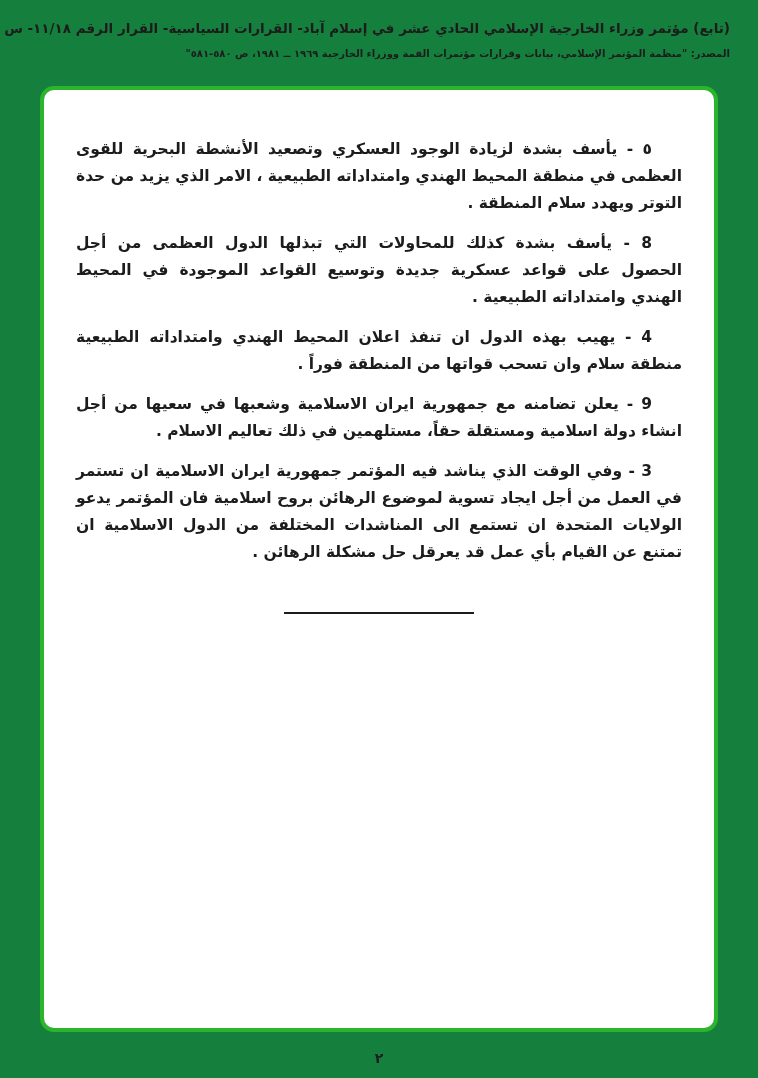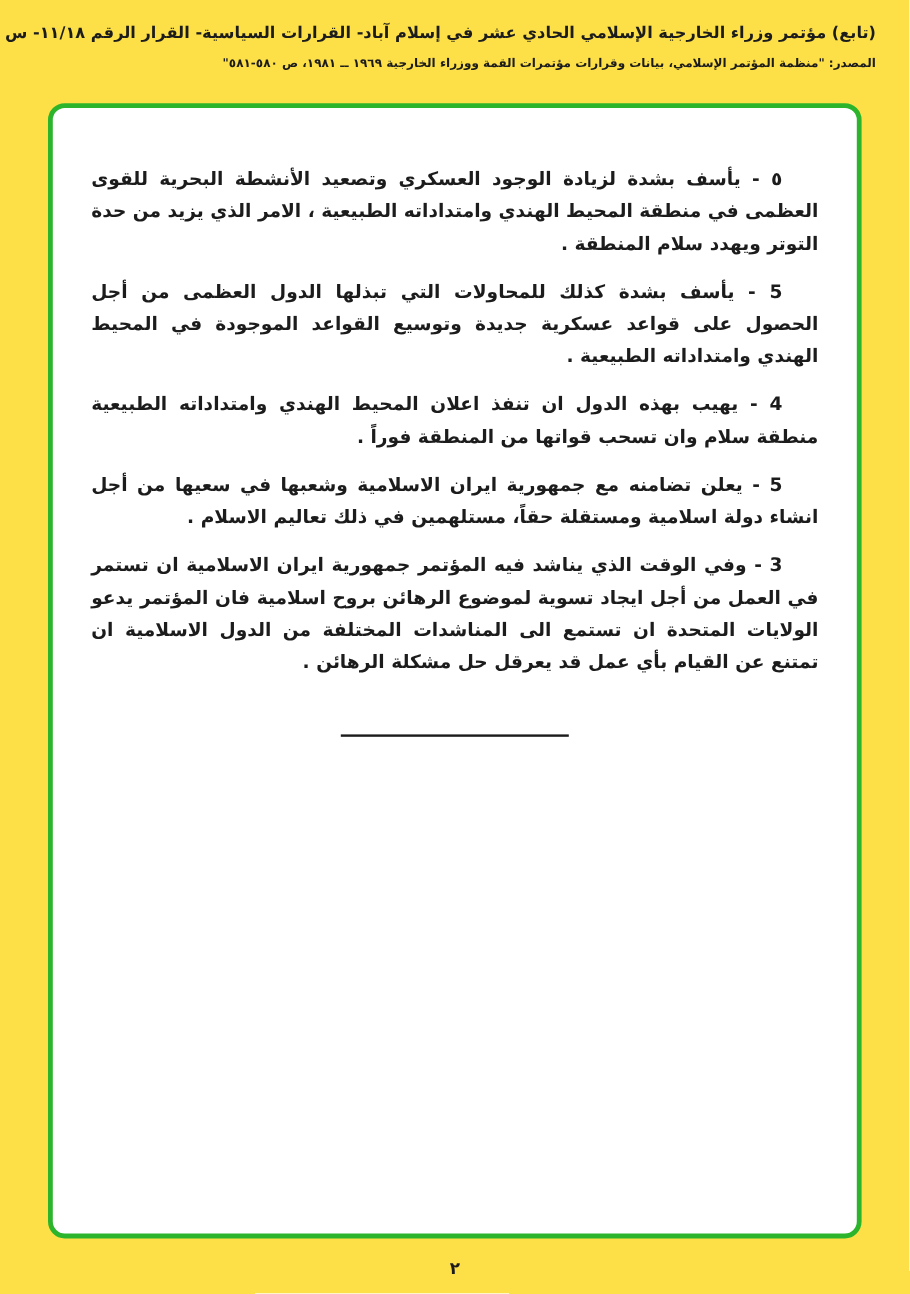--- a/index.html
+++ b/index.html
@@ -1,21 +1,21 @@
 <!DOCTYPE html>
 <html lang="ar" dir="rtl" style="--border_green: #2cb52c;"><head>
 <meta charset="utf-8">
 <style>
   * { box-sizing: border-box; }
   html, body { margin: 0; padding: 0; background: #ffffff; }
   .page {
     position: relative;
     width: 758px;
     height: 1078px;
-    background: #fde047;
+    background: #15803d;
     direction: rtl;
     font-family: "DejaVu Sans", sans-serif;
     color: #1c1c1c;
     overflow: hidden;
   }
   .doc-header { padding: 18px 28px 0 28px; }
   .header-title {
     font-size: 13.5px;
     font-weight: 700;
     text-align: center;
@@ -73,23 +73,23 @@
 <div class="page">
 
   <header class="doc-header">
     <div class="header-title">(تابع) مؤتمر وزراء الخارجية الإسلامي الحادي عشر في إسلام آباد- القرارات السياسية- القرار الرقم ١١/١٨- س</div>
     <div class="header-source">المصدر: "منظمة المؤتمر الإسلامي، بيانات وقرارات مؤتمرات القمة ووزراء الخارجية ١٩٦٩ ــ ١٩٨١، ص ٥٨٠-٥٨١"</div>
   </header>
 
   <div class="green-frame">
     <div class="content">
       <p>٥ - يأسف بشدة لزيادة الوجود العسكري وتصعيد الأنشطة البحرية للقوى العظمى في منطقة المحيط الهندي وامتداداته الطبيعية ، الامر الذي يزيد من حدة التوتر ويهدد سلام المنطقة .</p>
-      <p>5 - يأسف بشدة كذلك للمحاولات التي تبذلها الدول العظمى من أجل الحصول على قواعد عسكرية جديدة وتوسيع القواعد الموجودة في المحيط الهندي وامتداداته الطبيعية .</p>
+      <p>8 - يأسف بشدة كذلك للمحاولات التي تبذلها الدول العظمى من أجل الحصول على قواعد عسكرية جديدة وتوسيع القواعد الموجودة في المحيط الهندي وامتداداته الطبيعية .</p>
       <p>4 - يهيب بهذه الدول ان تنفذ اعلان المحيط الهندي وامتداداته الطبيعية منطقة سلام وان تسحب قواتها من المنطقة فوراً .</p>
-      <p>5 - يعلن تضامنه مع جمهورية ايران الاسلامية وشعبها في سعيها من أجل انشاء دولة اسلامية ومستقلة حقاً،  مستلهمين في ذلك تعاليم الاسلام .</p>
+      <p>9 - يعلن تضامنه مع جمهورية ايران الاسلامية وشعبها في سعيها من أجل انشاء دولة اسلامية ومستقلة حقاً،  مستلهمين في ذلك تعاليم الاسلام .</p>
       <p>3 - وفي الوقت الذي يناشد فيه المؤتمر جمهورية ايران الاسلامية ان تستمر في العمل من أجل ايجاد تسوية لموضوع الرهائن بروح اسلامية فان المؤتمر يدعو الولايات المتحدة ان تستمع الى المناشدات المختلفة من الدول الاسلامية ان تمتنع عن القيام بأي عمل قد يعرقل حل مشكلة الرهائن .</p>
       <div class="divider"></div>
     </div>
   </div>
 
   <footer class="page-number">
     <span>٢</span>
   </footer>
 
 </div>

